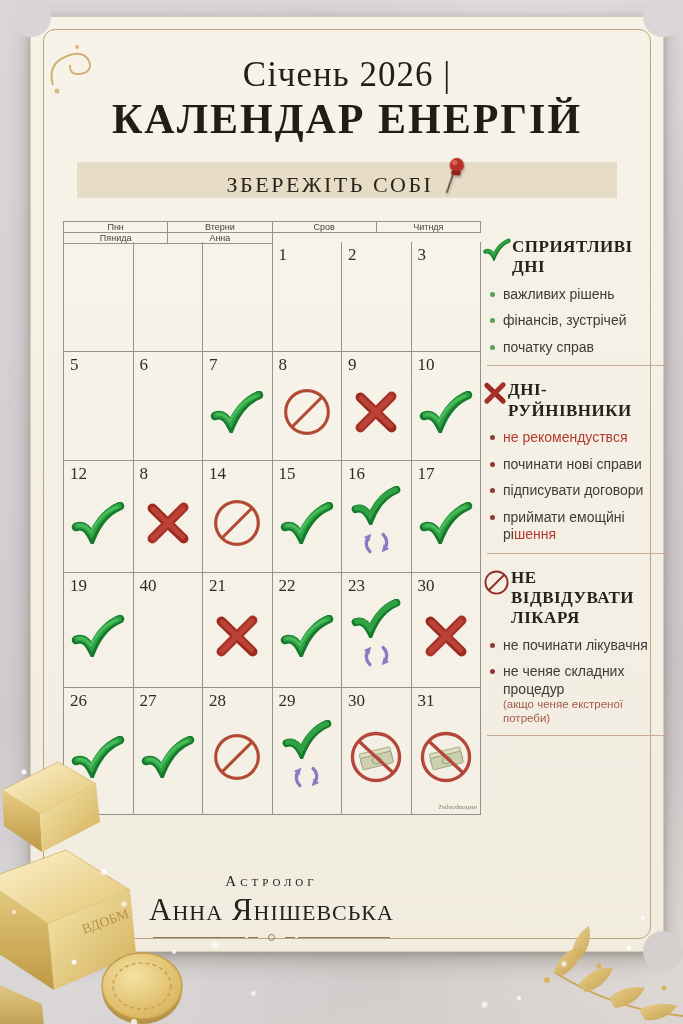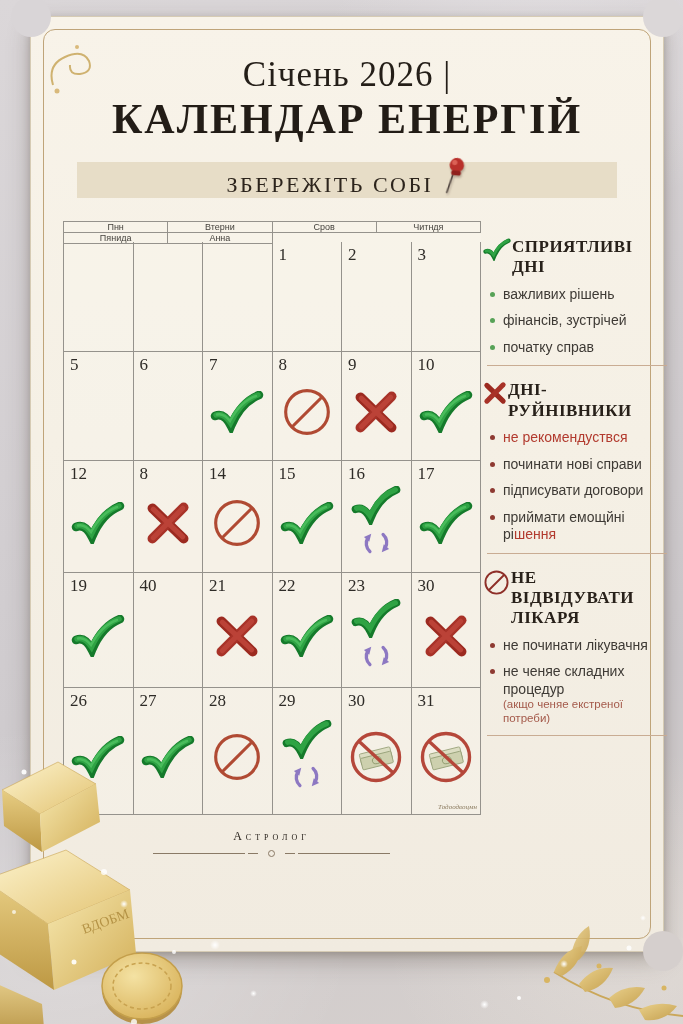--- a/index.html
+++ b/index.html
@@ -57,21 +57,21 @@
   .legend li{position:relative;font-family:"Liberation Sans",sans-serif;font-size:14px;
     line-height:1.25;color:#3e3a35;margin-bottom:9px;}
   .legend li::before{content:"";position:absolute;left:-13px;top:6px;width:5px;height:5px;border-radius:50%;background:#8e3a32;}
   .lsec1 li::before{background:#57a257;}
   .lsec4 li:nth-child(3)::before{background:#6d7434;}
   .red-text{color:#b23a2e;margin-top:8px;}
   .note{font-size:11.5px;line-height:1.2;color:#a4594a;margin-top:0;}
   .ldiv{height:1px;background:#c9ac93;margin:8px 4px 14px 2px;}
   
   .footer{position:absolute;left:62px;width:417px;top:828px;text-align:center;color:#27211b;}
-  .role{font-size:12px;letter-spacing:4px;font-variant:small-caps;}
+  .role{font-size:15px;letter-spacing:4px;font-variant:small-caps;margin-top:44px;}
   .astro-name{font-size:31px;letter-spacing:1px;font-variant:small-caps;margin-top:2px;}
   .orn{display:flex;align-items:center;justify-content:center;margin-top:6px;}
   .oline{width:92px;height:1px;background:#8a7a66;}
   .odot{width:5px;height:5px;border:1px solid #8a7a66;border-radius:50%;margin:0 7px;}
   .odash{width:10px;height:1px;background:#8a7a66;margin:0 3px;}
   
   .gold-svg{position:absolute;left:-16px;top:752px;}
   .leaves-svg{position:absolute;right:-6px;bottom:-4px;}
   .flourish-svg{position:absolute;left:16px;top:22px;opacity:.85;}
   .spark{position:absolute;border-radius:50%;background:radial-gradient(circle,#fff 0%,rgba(255,255,255,0) 70%);}
@@ -452,20 +452,21 @@
       </ul>
     </div>
     <div class="ldiv"></div>
 
     <div class="lsec lsec4">
     </div>
   </div>
 
   <div class="footer" style="left:32px;top:812px;">
     <div class="role">Астролог</div>
+    <div class="astro-name">Анна Янішевська</div>
     <div class="orn">
       <span class="oline"></span>
         <span class="odash"></span>
         <span class="odot"></span>
         <span class="odash"></span>
         <span class="oline"></span>
     </div>
   </div>
 </div>
 

